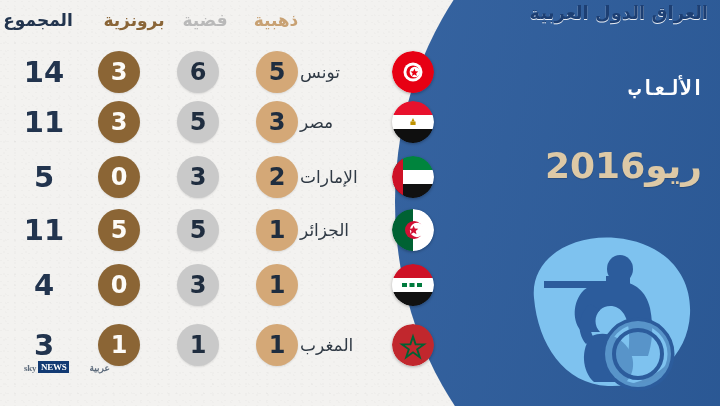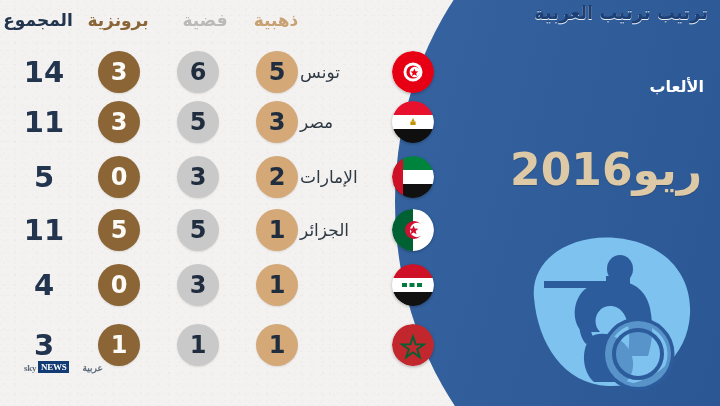--- a/index.html
+++ b/index.html
@@ -45,48 +45,49 @@
     z-index:12;
     text-shadow:0 1px 0 rgba(255,255,255,.9);
   }
 
   
   .panel-title{
     position:absolute;right:16px;top:78px;
     width:250px;
     color:#ffffff;
     direction:rtl;text-align:right;
-    font-size:16px;font-weight:bold;line-height:1.16;
+    font-size:21px;font-weight:bold;line-height:1.16;
     z-index:12;
+    font-family:Liberation Mono, monospace;
   }
   .panel-year{
     position:absolute;right:18px;top:148px;
     width:250px;
     color:#ddc9a6;
     direction:rtl;text-align:right;
-    font-size:44px;font-weight:bold;line-height:1;
+    font-size:36px;font-weight:bold;line-height:1;
     z-index:12;
     text-shadow:0 1px 1px rgba(0,0,0,.18);
   }
 
   
   .pictogram{
     position:absolute;left:520px;top:232px;width:176px;height:160px;z-index:12;
   }
 
   
   .headers{position:absolute;left:0;top:10px;width:340px;height:34px;z-index:6;}
   .hdr{
     position:absolute;top:0;
     direction:rtl;text-align:center;
     font-size:17px;font-weight:bold;white-space:nowrap;
   }
   .hdr-gold{left:236px;width:80px;color:#c8a173;}
   .hdr-silver{left:170px;width:70px;color:#b9b9b9;}
-  .hdr-bronze{left:76px;width:84px;color:#8a6537;}
+  .hdr-bronze{left:92px;width:84px;color:#8a6537;}
   .hdr-total{left:0px;width:76px;color:#22344e;text-align:center;}
 
   .row{position:absolute;left:0;width:460px;height:50px;}
   .cell{
     position:absolute;top:0;width:42px;height:42px;border-radius:50%;
     display:flex;align-items:center;justify-content:center;
     font-size:24px;font-weight:bold;
     box-shadow:0 1px 2px rgba(0,0,0,.10);
   }
   .cell-gold{left:256px;background:#d4a877;color:#1f2d3f;}
@@ -109,31 +110,31 @@
   }
 
   
   .logo{
     position:absolute;left:24px;top:360px;z-index:14;
     display:flex;align-items:flex-end;height:13px;
     font-size:9px;font-weight:bold;font-family:Liberation Serif, serif;
   }
   .logo .sky{color:#5d6b7c;padding-right:2px;letter-spacing:-.3px;}
   .logo .news{background:#123a73;color:#fff;padding:1px 3px;letter-spacing:-.3px;}
-  .logo .ar{color:#5d6b7c;padding-left:13px;direction:rtl;}
+  .logo .ar{color:#5d6b7c;padding-left:20px;direction:rtl;}
 </style>
 </head>
 <body>
 
 <div id="stage">
 
   <div class="blue-oval"></div>
   <div class="blue-oval-shade"></div>
 
-  <div class="top-header">ترتيب ترتيب العربية</div>
+  <div class="top-header">العراق الدول العربية</div>
 
   <div class="panel-title">
     <div>الألعاب</div>
   </div>
 
   <div class="panel-year">ريو2016</div>
 
   <div class="pictogram">
     <svg viewBox="0 0 176 160" width="176" height="160">
       <path d="M14,66 C10,26 52,2 96,6 C142,10 172,40 170,82 C168,126 130,156 88,154 C44,152 18,112 14,66 Z" fill="#7ec2ef"></path>
@@ -260,20 +261,21 @@
         </g>
       </svg>
     </div>
   </div>
 
   <div class="row" style="top:324px">
     <div class="total">3</div>
     <div class="cell cell-bronze">1</div>
     <div class="cell cell-silver">1</div>
     <div class="cell cell-gold">1</div>
+    <div class="country">المغرب</div>
     <div class="flag">
       <svg viewBox="0 0 42 42" width="42" height="42">
         <circle cx="21" cy="21" r="21" fill="#c1272d"></circle>
         <path d="M21,12.5 l2.6,7.9 8.3,0 -6.7,4.9 2.6,7.9 -6.8,-4.9 -6.8,4.9 2.6,-7.9 -6.7,-4.9 8.3,0 z" fill="none" stroke="#006233" stroke-width="1.9"></path>
       </svg>
     </div>
   </div>
 
   <div class="logo">
     <span class="sky">sky</span>

